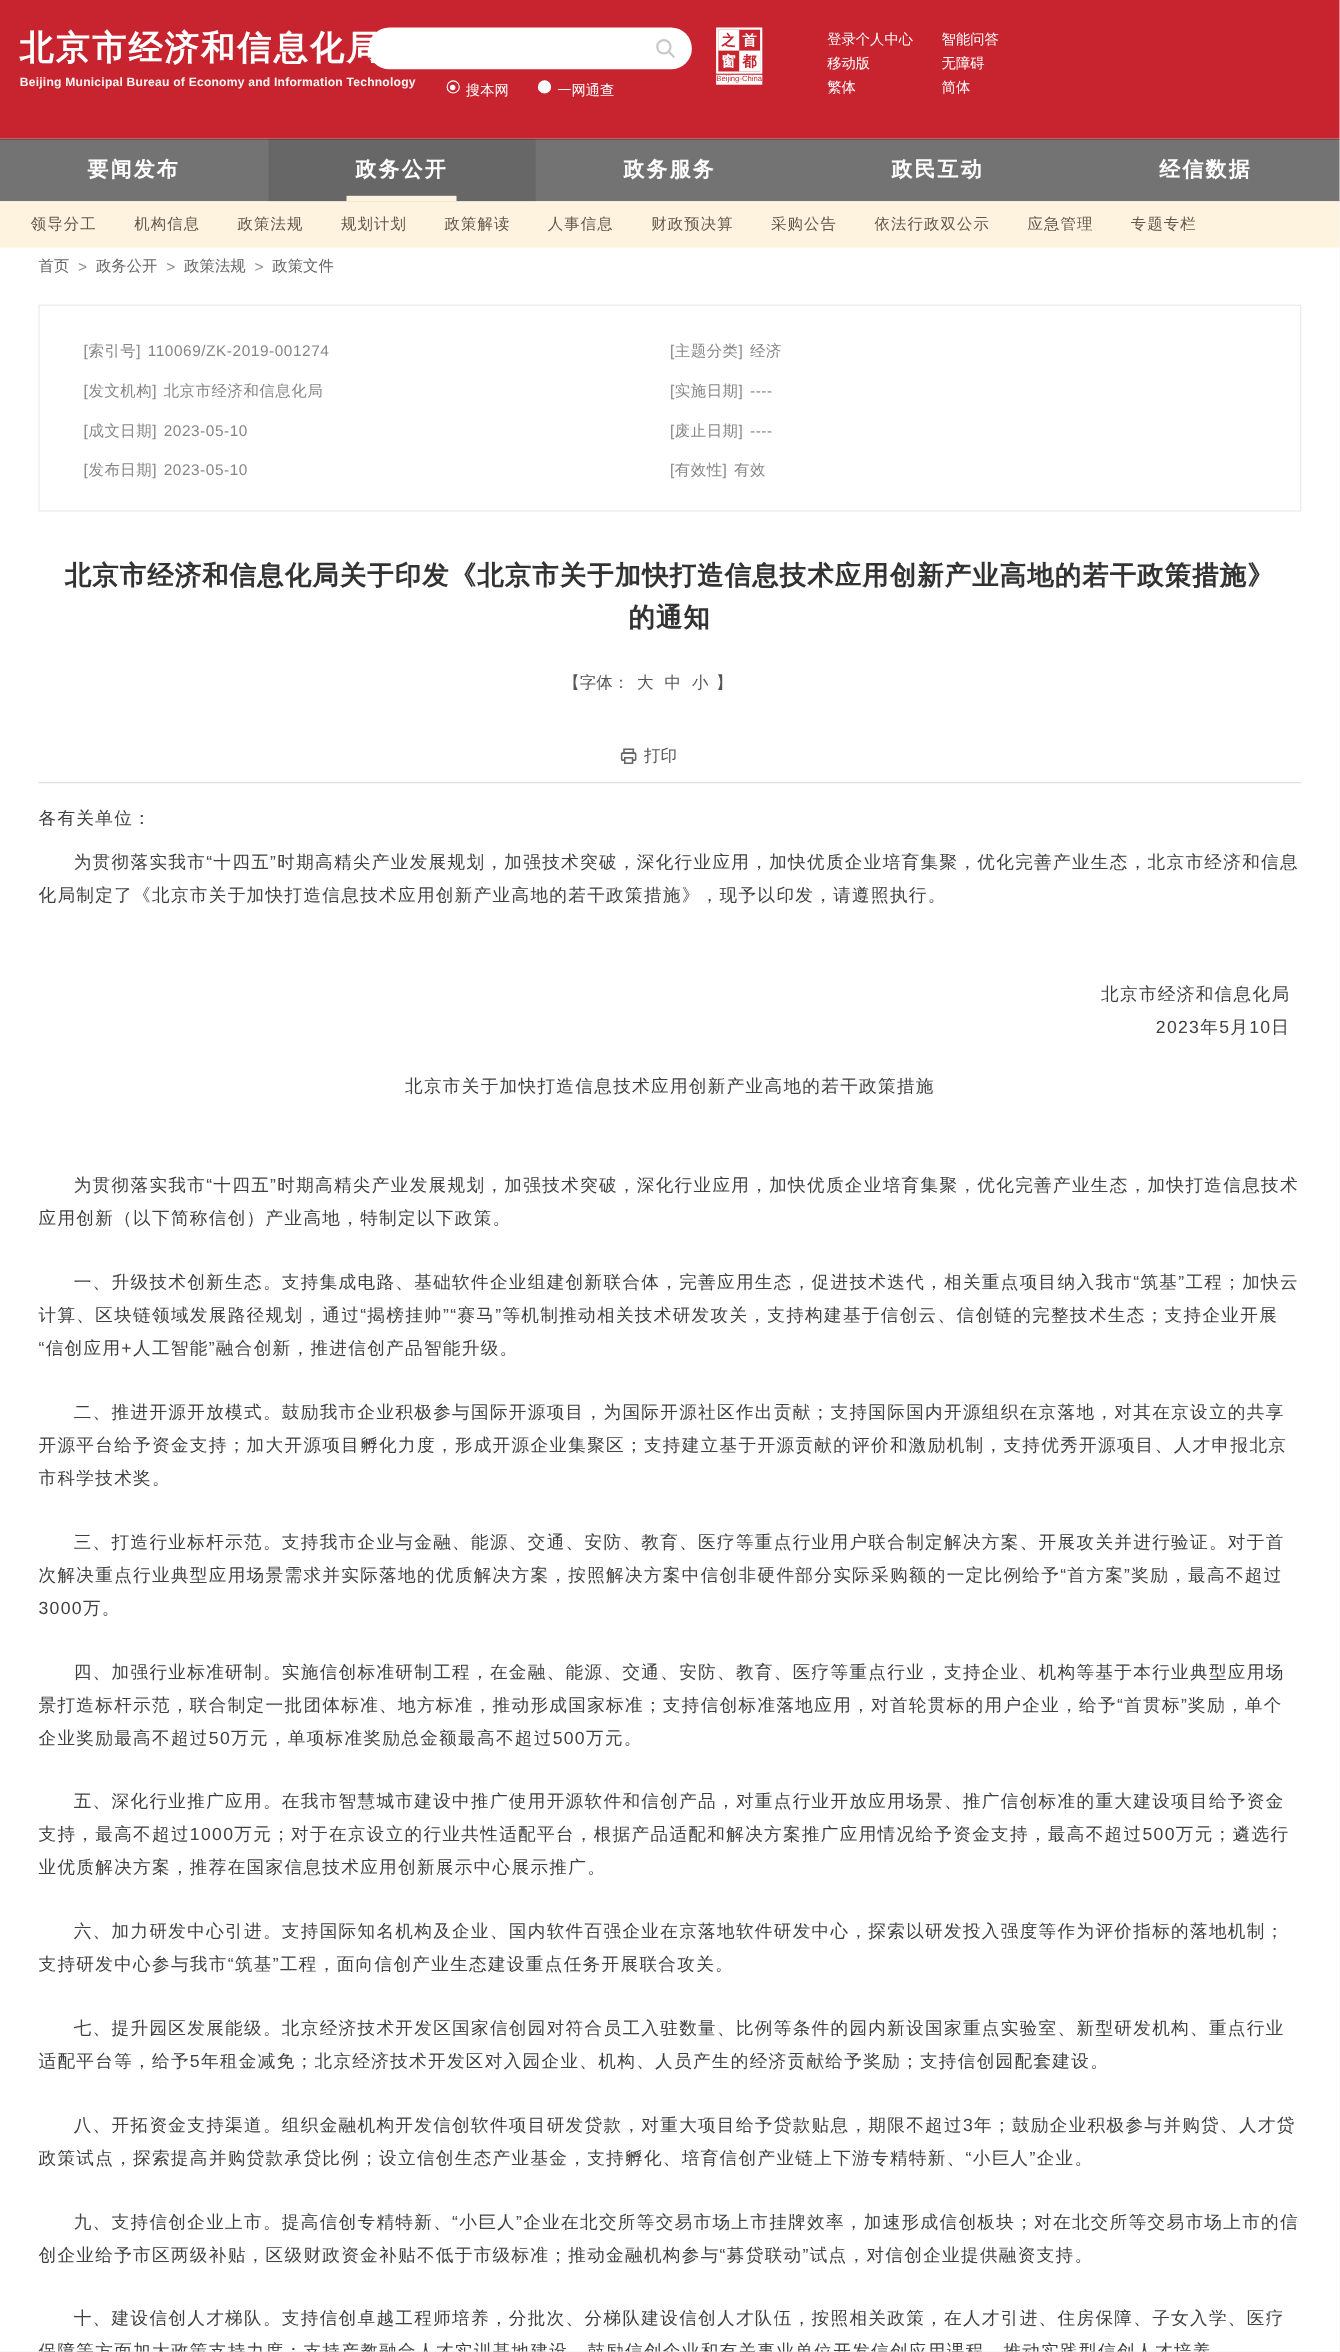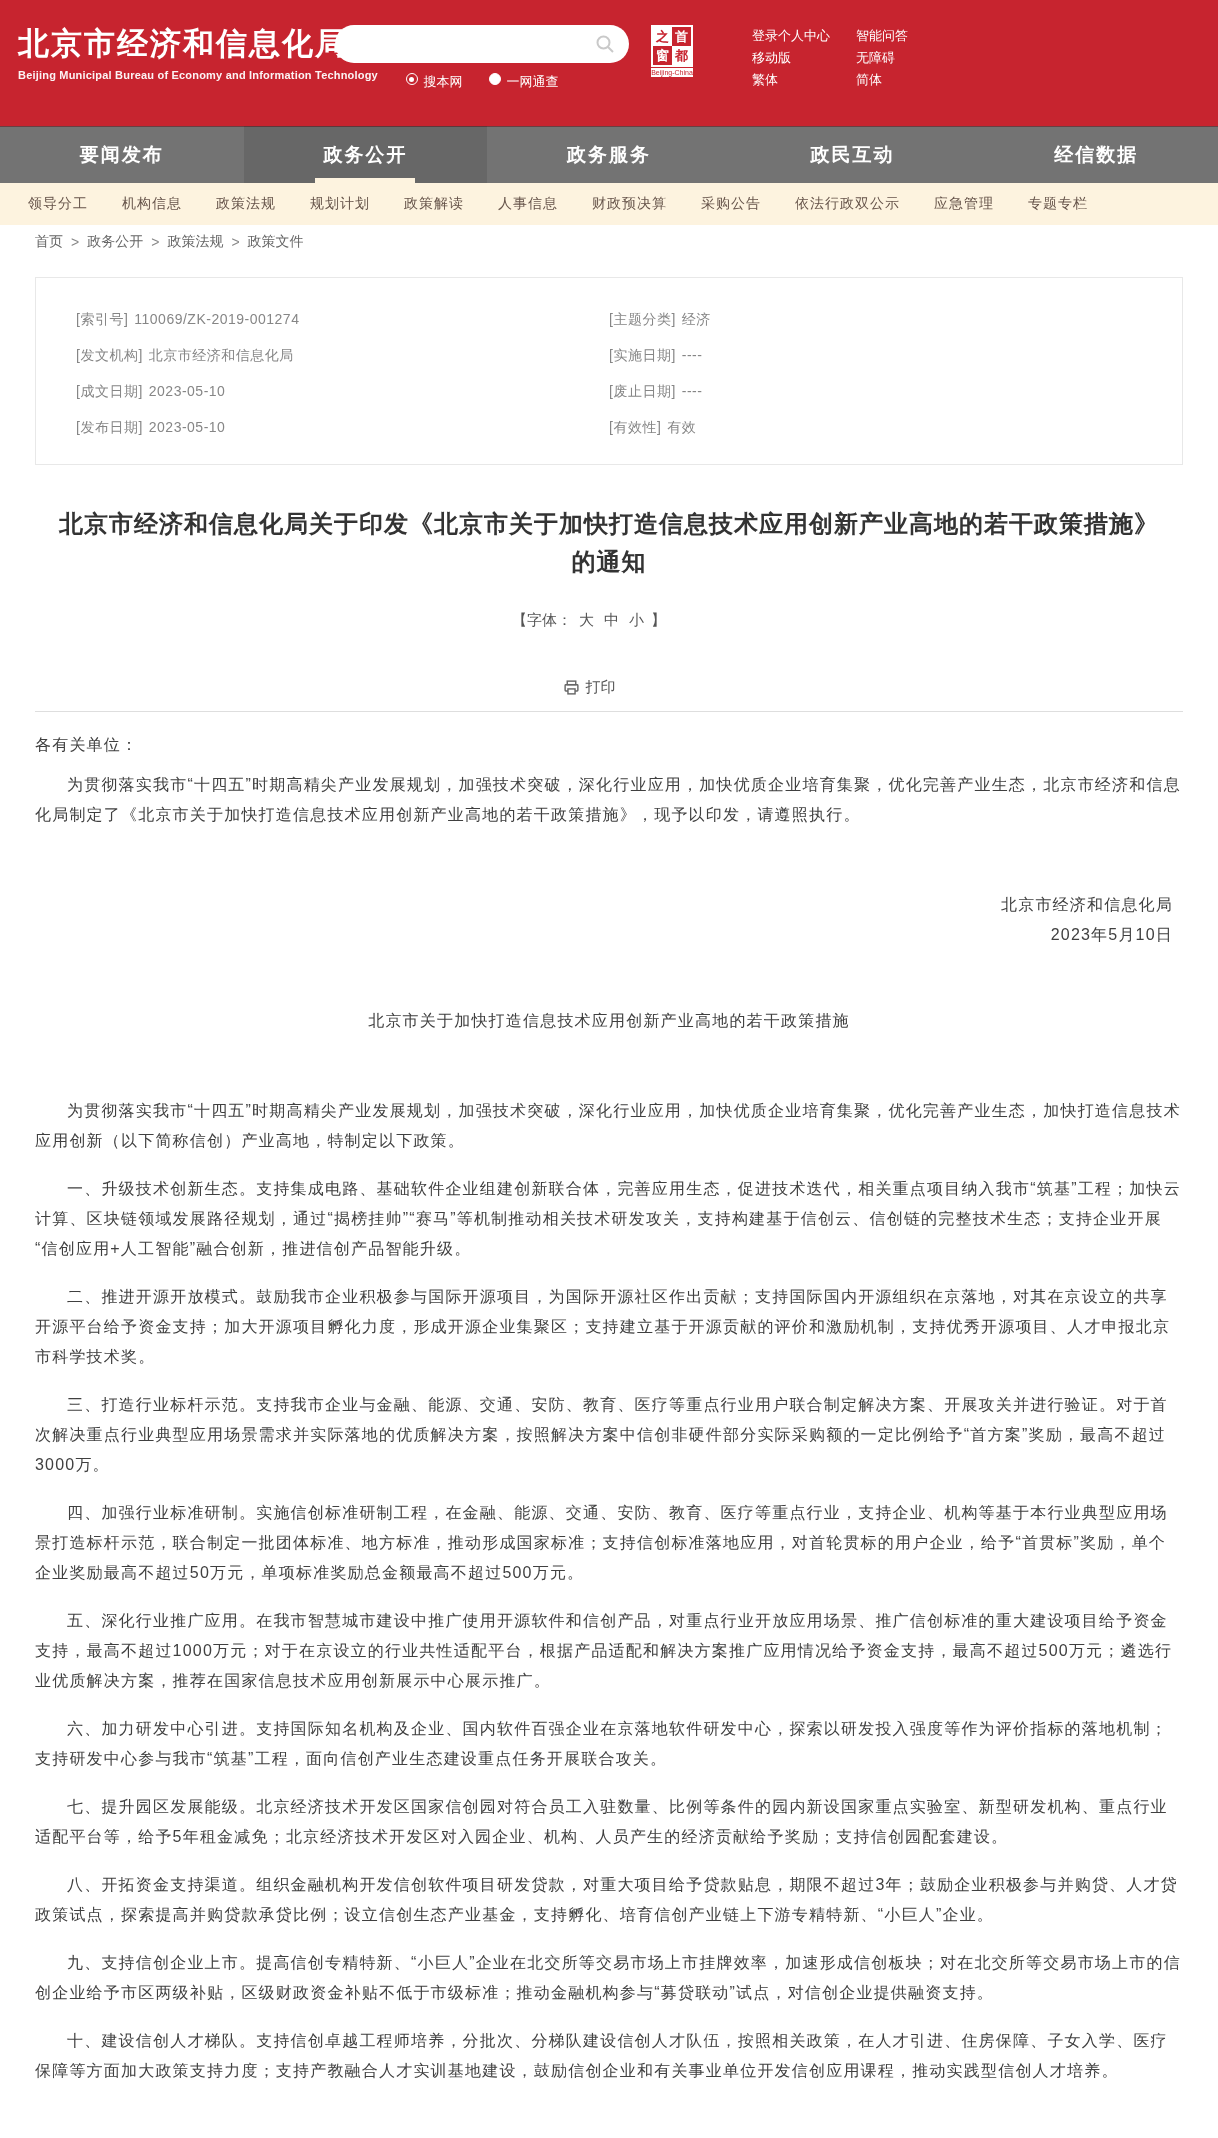--- a/index.html
+++ b/index.html
@@ -60,23 +60,23 @@
   .print-icon { width:17px; height:17px; color:#666; }
   .divider { margin-top:14px; border-top:1px solid #dedede; }
 
   
   .article { font-size:16px; color:#404040; letter-spacing:1.2px; }
   .article p { line-height:30px; }
   .salutation { margin-top:18px; }
   .intro { margin-top:10px; text-indent:2em; }
   .sign-line { margin-top:60px; text-align:right; padding-right:10px; }
   .date-line { text-align:right; padding-right:10px; }
-  .policy-title { margin-top:56px; text-align:center; }
+  .policy-title { margin-top:24px; text-align:center; }
   .preamble { margin-top:60px; text-indent:2em; }
-  .clause { margin-top:18px; text-indent:2em; }
+  .clause { margin-top:28px; text-indent:2em; }
 </style>
 </head>
 <body>
 
 <div class="page">
 
   <div class="header">
     <div class="logo-block">
       <div class="site-title">北京市经济和信息化局</div>
       <div class="site-subtitle">Beijing Municipal Bureau of Economy and Information Technology</div>

